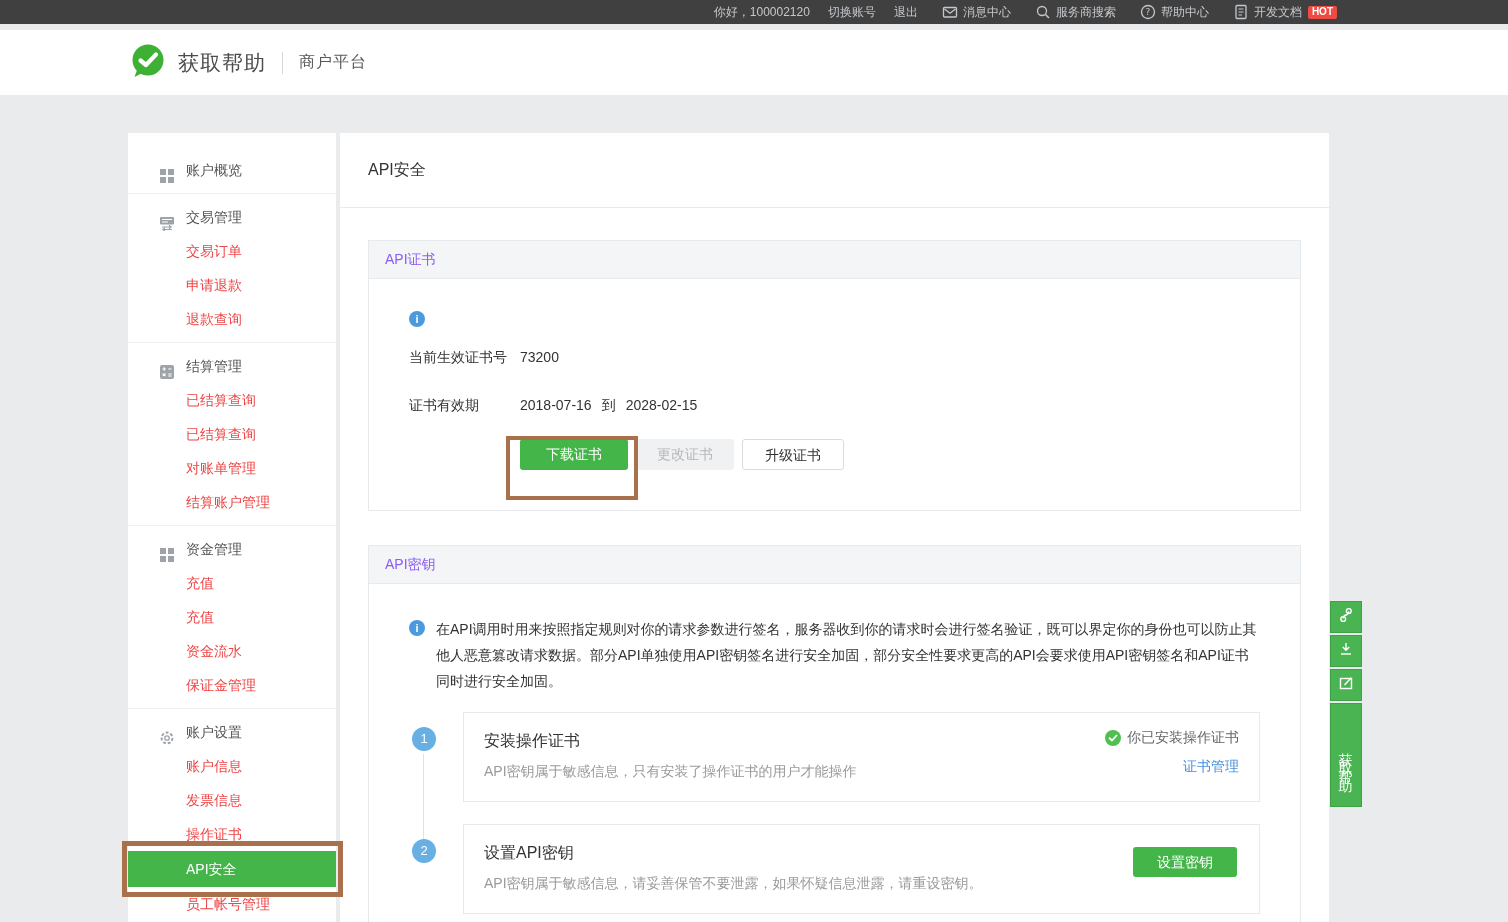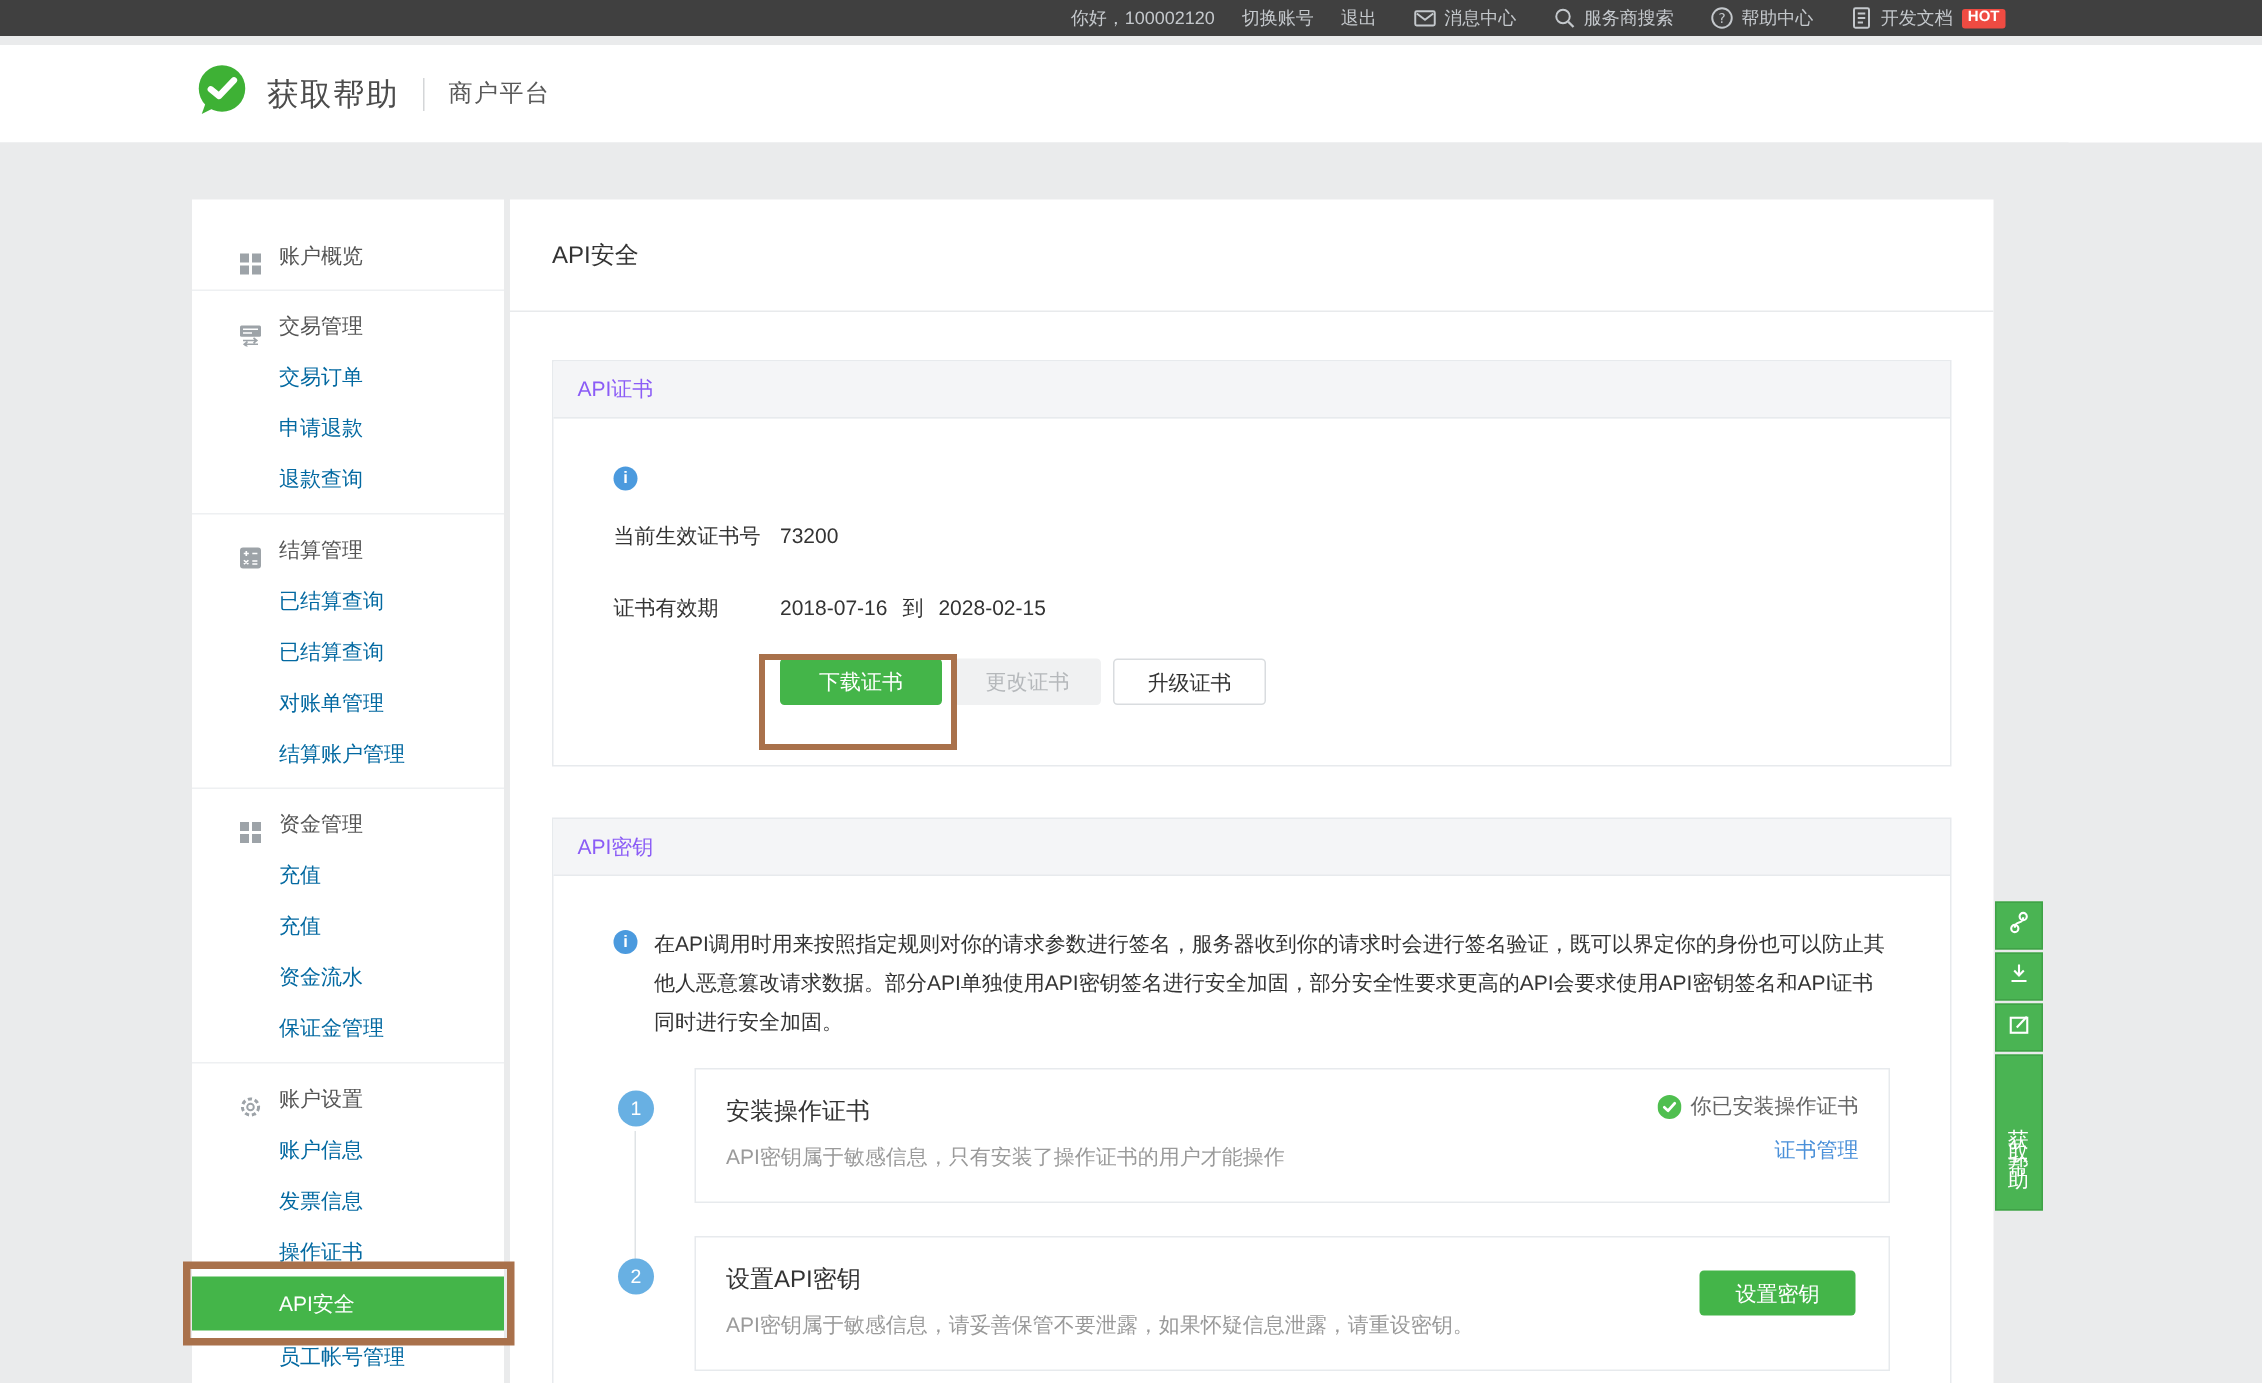--- a/index.html
+++ b/index.html
@@ -27,21 +27,21 @@
 
   
   .page { position:absolute; left:0; top:95px; width:1379px; height:827px; background:#eaebec; }
 
   
   .sidebar { position:absolute; left:128px; top:38px; width:208px; bottom:0; background:#fff;
     padding-top:14px; overflow:hidden; }
   .side-section { padding:6px 0; border-bottom:1px solid #eef0f2; }
   .side-section:last-child { border-bottom:none; }
   .side-row { position:relative; height:34px; line-height:34px; padding-left:58px;
-    font-size:14px; color:#0369a1; cursor:pointer; white-space:nowrap; }
+    font-size:14px; color:#ef4444; cursor:pointer; white-space:nowrap; }
   .side-row .s-ico { position:absolute; left:31px; top:9px; width:16px; height:16px; }
   .side-row.hdr { color:#555; }
   .side-row.active { background:#44b549; color:#fff; height:36px; line-height:36px; }
 
   
   .main-card { position:absolute; left:340px; top:38px; width:989px; bottom:0; background:#fff;
     overflow:hidden; }
   .page-title-block { height:75px; border-bottom:1px solid #e8eaec; display:flex;
     align-items:center; padding-left:28px; }
   .page-title { font-size:16px; color:#333; }

